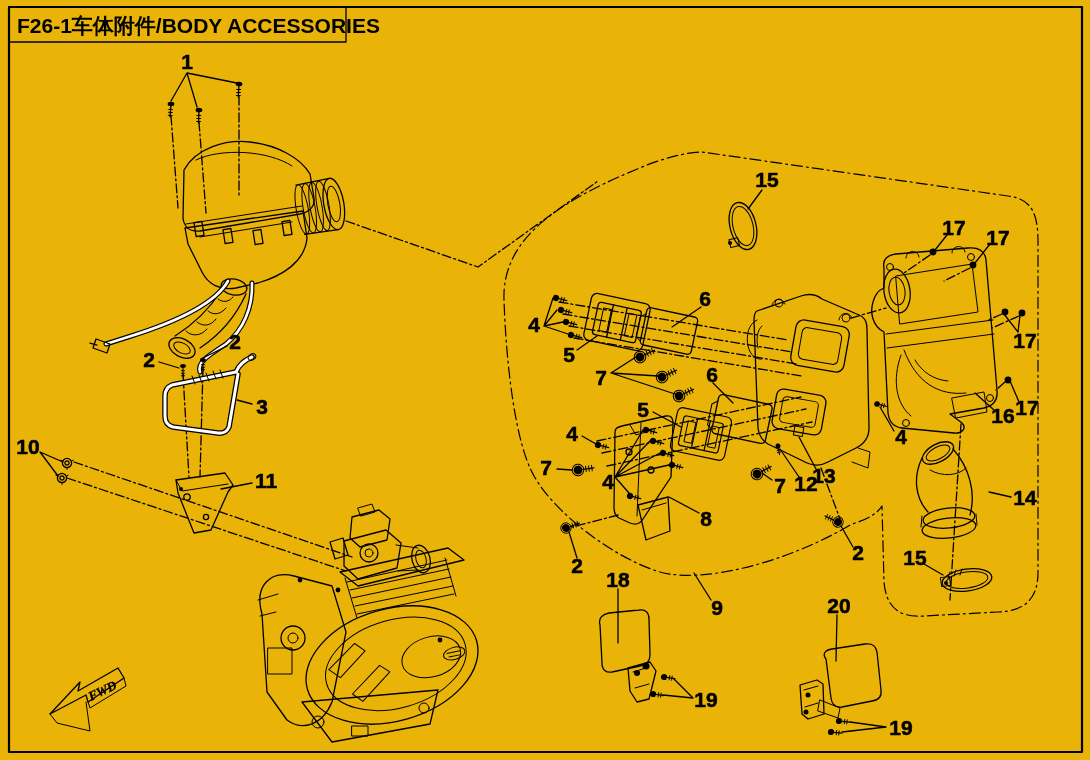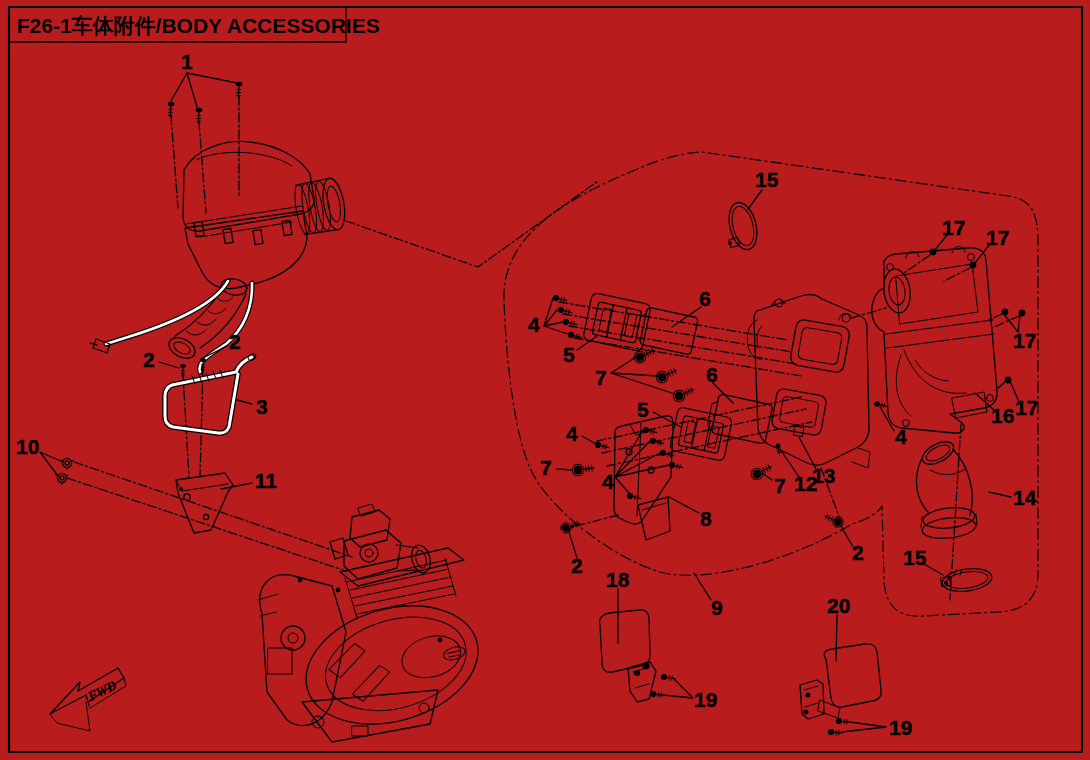--- a/index.html
+++ b/index.html
@@ -1,16 +1,16 @@
 <!DOCTYPE html>
 <html><head>
 <meta charset="utf-8">
 <style>
   html,body{margin:0;padding:0;background:#fff;}
-  .page{position:relative;width:1090px;height:760px;background:#b91c1c;overflow:hidden;}
+  .page{position:relative;width:1090px;height:760px;background:#eab308;overflow:hidden;}
   svg{display:block;}
   svg *{stroke:#000;fill:none;stroke-width:1.3;stroke-linecap:round;stroke-linejoin:round;}
   .f{fill:#000;stroke:none;}
   .thin{stroke-width:1;}
   .ax{stroke-width:1;stroke-dasharray:9 3 2 3;}
   .bnd{stroke-width:1.2;stroke-dasharray:11 4 2 4;}
   .ld{stroke-width:1.1;}
   .tube-o{stroke-width:5;}
   .tube-i{stroke:#fff;stroke-width:2.6;}
   .rod-o{stroke-width:5.5;}

